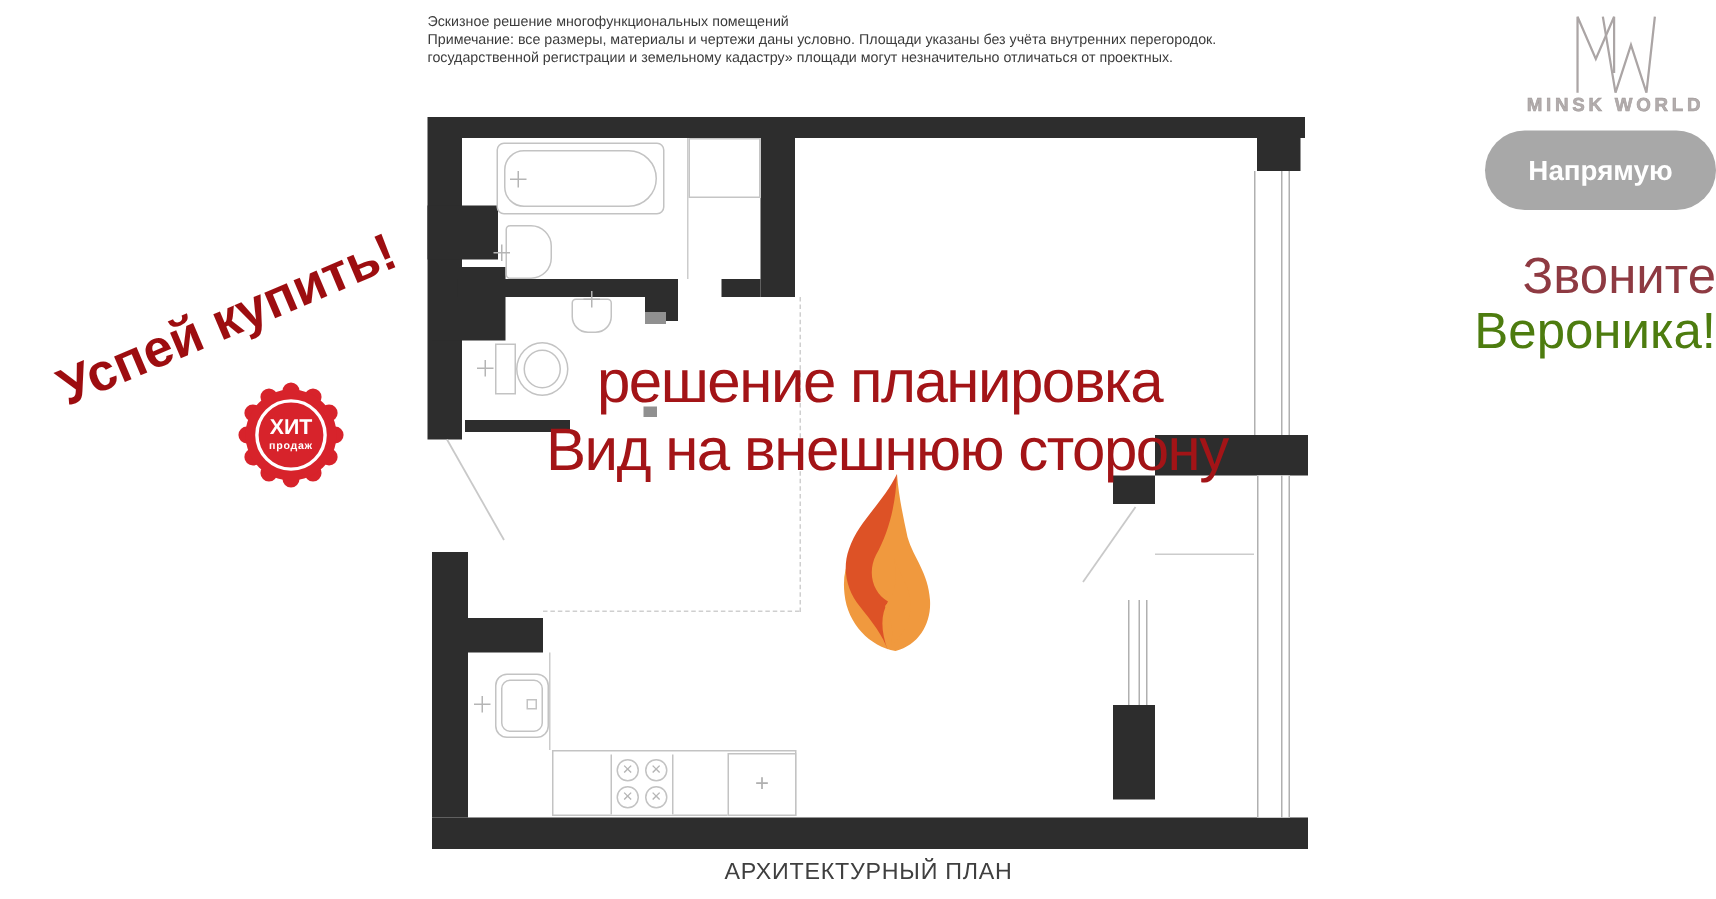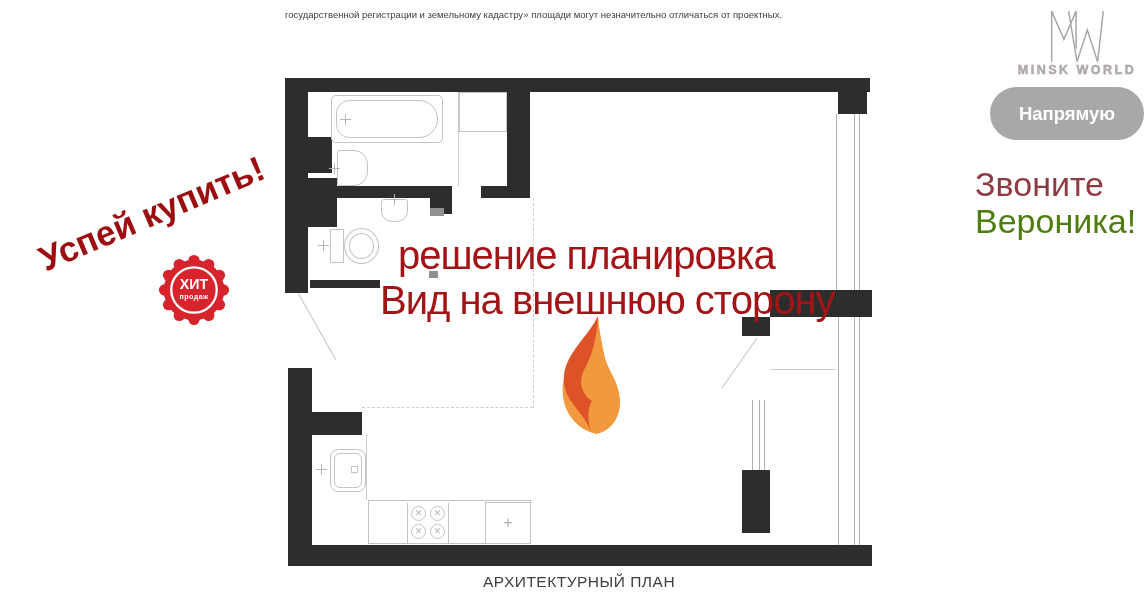--- a/index.html
+++ b/index.html
@@ -9,30 +9,30 @@
   }
   .abs{position:absolute;}
   
   .disclaimer{left:285px;top:9px;width:600px;font-size:9.5px;line-height:11.8px;color:#3c3c3c;}
   
   .hurry{left:30px;top:188px;width:270px;transform:rotate(-23deg);
          font-size:35px;font-weight:bold;color:#9d0d10;white-space:nowrap;}
   .hit-badge{left:158px;top:254px;width:72px;height:72px;}
   
   .headline1{left:398px;top:233px;font-size:40px;letter-spacing:-1px;color:#a31417;white-space:nowrap;z-index:6;}
-  .headline2{left:380px;top:278px;font-size:40px;letter-spacing:-1px;color:#a31417;white-space:nowrap;z-index:6;}
+  .headline2{left:364px;top:278px;font-size:40px;letter-spacing:-1px;color:#a31417;white-space:nowrap;z-index:6;}
   .flame{left:552px;top:312px;width:76px;height:124px;z-index:5;}
   
   .mw-logo{left:1047px;top:7px;width:60px;height:57px;}
   .mw-wordmark{left:1008px;top:63px;width:138px;text-align:center;font-size:12.5px;font-weight:bold;
                letter-spacing:2.5px;color:#b3adad;-webkit-text-stroke:0.4px #a29c9c;}
   .pill{left:990px;top:87px;width:154px;height:53px;background:#a8a8a8;border-radius:27px;
         display:flex;flex-direction:column;justify-content:center;align-items:center;}
   .pill div{color:#ffffff;font-weight:bold;font-size:18.5px;line-height:22px;white-space:nowrap;}
-  .call{left:975px;top:166px;width:169px;text-align:left;}
+  .call{left:975px;top:166px;width:169px;text-align:right;}
   .call .l1{font-size:34px;color:#8e3a42;line-height:37px;white-space:nowrap;}
   .call .l2{font-size:34px;color:#4d7c0f;line-height:37px;white-space:nowrap;}
   
   .plan{left:285px;top:78px;width:588px;height:488px;}
   .w{position:absolute;background:#2d2d2d;}
   .gray{position:absolute;background:#909090;}
   .niche{position:absolute;background:#fff;border:1px solid #c5c5c5;box-sizing:border-box;}
   .tline{position:absolute;background:#cccccc;}
   .win{position:absolute;background:#fff;border-left:1px solid #b0b0b0;border-right:1px solid #b0b0b0;box-sizing:border-box;}
   .win .wl{position:absolute;top:0;bottom:0;width:1px;background:#b0b0b0;}
@@ -46,20 +46,22 @@
           box-sizing:border-box;color:#b5b5b5;font-size:9px;line-height:13px;text-align:center;}
   .plus{color:#b0b0b0;font-size:16px;text-align:center;line-height:40px;}
   .caption{left:285px;top:573px;width:588px;text-align:center;font-size:15.5px;
            letter-spacing:0.5px;color:#3f3f3f;}
   svg{display:block;}
 </style>
 </head>
 <body>
 
 <div class="abs disclaimer">
+  <div>Эскизное решение многофункциональных помещений</div>
+  <div>Примечание: все размеры, материалы и чертежи даны условно. Площади указаны без учёта внутренних перегородок.</div>
   <div>государственной регистрации и земельному кадастру» площади могут незначительно отличаться от проектных.</div>
 </div>
 
 <div class="abs hurry">Успей купить!</div>
 
 <div class="abs hit-badge">
   <svg width="72" height="72" viewBox="0 0 76 76">
     <g fill="#d7232b">
       <circle cx="69" cy="38" r="6"></circle>
         <circle cx="64.8" cy="53.5" r="6"></circle>

